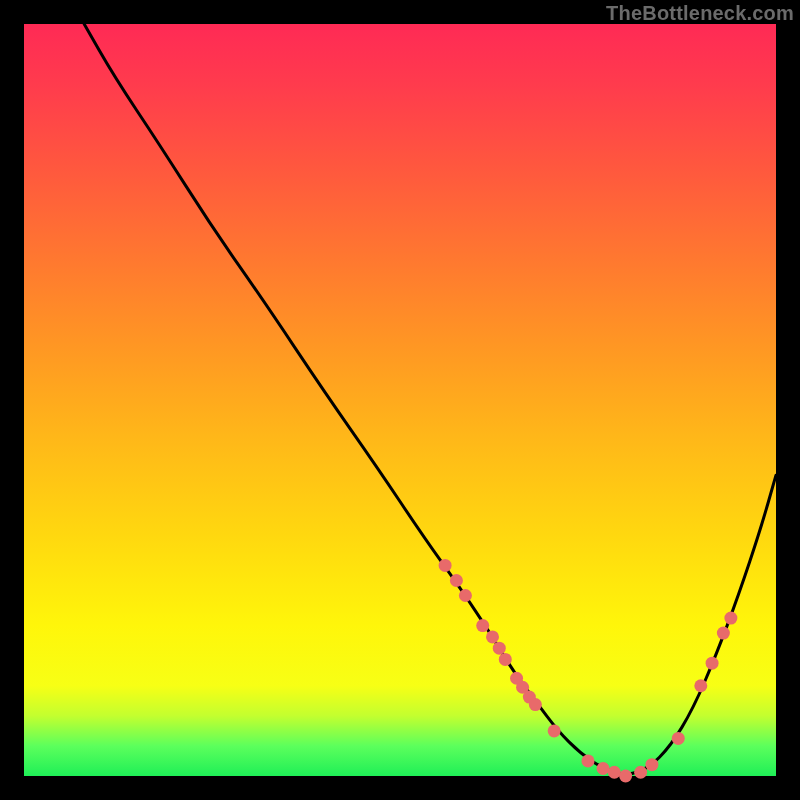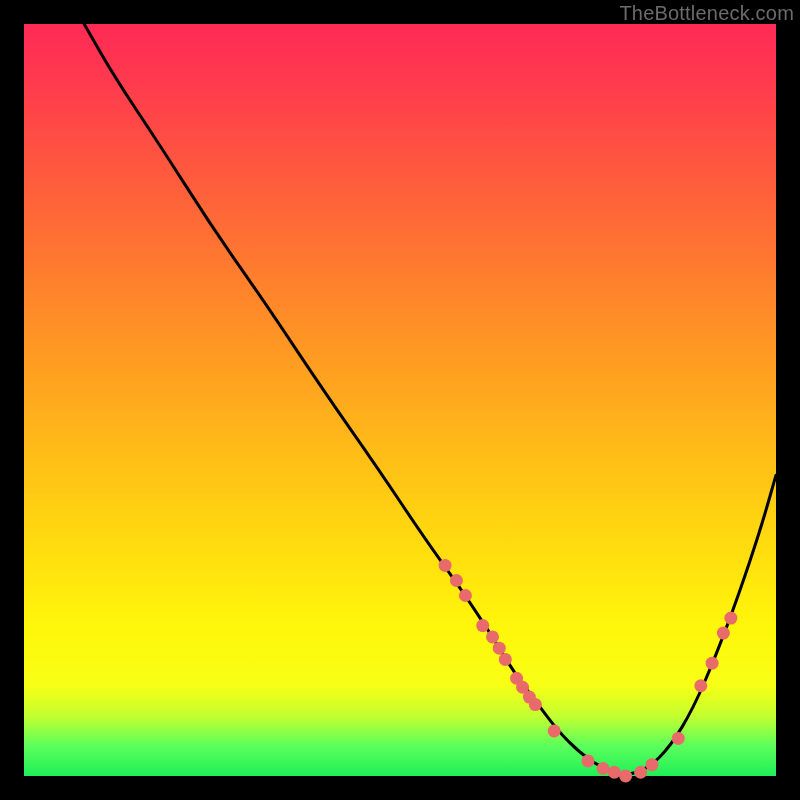--- a/index.html
+++ b/index.html
@@ -40,21 +40,21 @@
       #5cff5c 96%,
       #1fef57 100%
     );
   }
   .watermark {
     position: absolute;
     right: 6px;
     top: 2px;
     color: #6b6b6b;
     font-size: 20px;
-    font-weight: 400;
+    font-weight: 700;
     letter-spacing: 0.2px;
     user-select: none;
   }
   svg.curve {
     position: absolute;
     left: 24px;
     top: 24px;
     width: 752px;
     height: 752px;
     overflow: visible;

